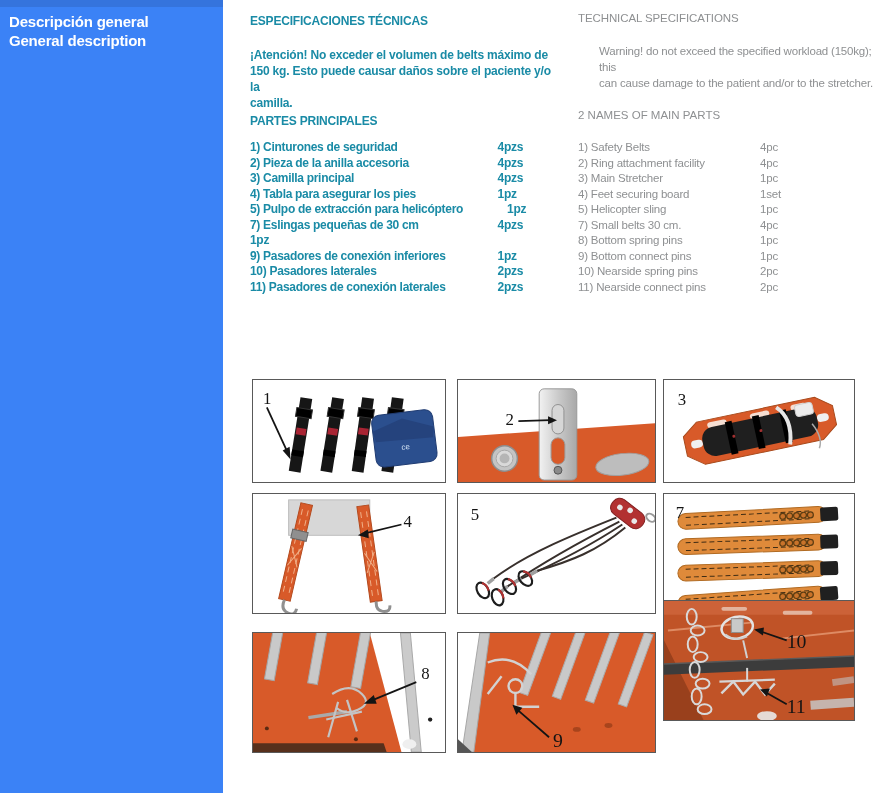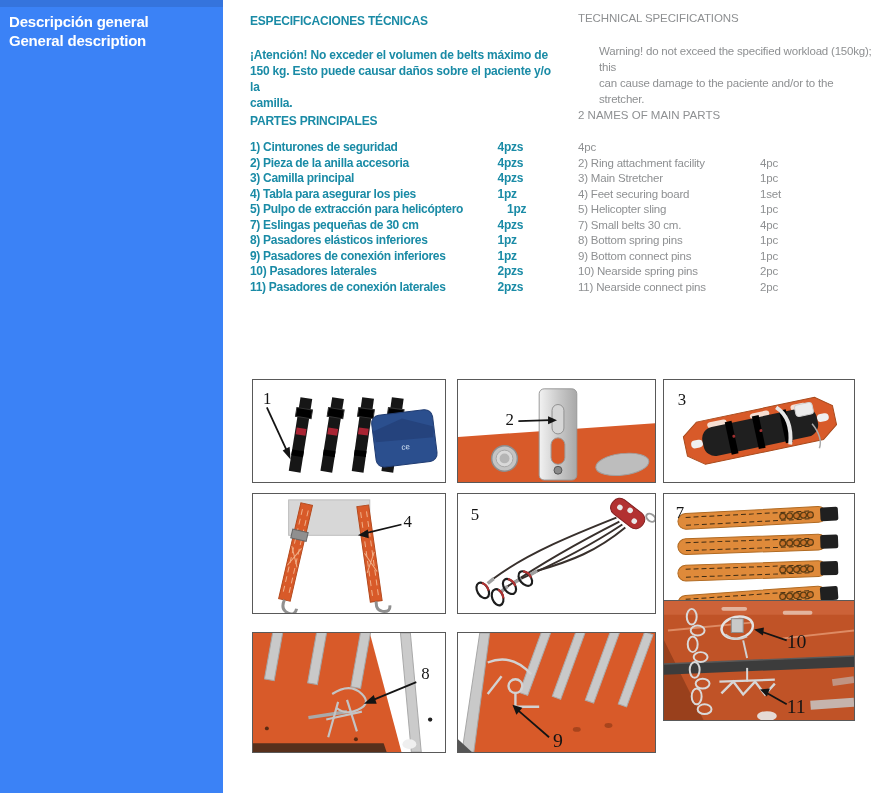--- a/index.html
+++ b/index.html
@@ -97,21 +97,20 @@
         </div>
       <div class="row">
           <span class="lbl">5) Pulpo de extracción para helicóptero</span>
           <span class="qty">1pz</span>
         </div>
       <div class="row">
           <span class="lbl">7) Eslingas pequeñas de 30 cm</span>
           <span class="qty">4pzs</span>
         </div>
       <div class="row">
-          <span class="lbl">8) Pasadores elásticos inferiores</span>
           <span class="qty">1pz</span>
         </div>
       <div class="row">
           <span class="lbl">9) Pasadores de conexión inferiores</span>
           <span class="qty">1pz</span>
         </div>
       <div class="row">
           <span class="lbl">10) Pasadores laterales</span>
           <span class="qty">2pzs</span>
         </div>
@@ -119,25 +118,26 @@
           <span class="lbl">11) Pasadores de conexión laterales</span>
           <span class="qty">2pzs</span>
         </div>
     </div>
   </div>
 
   <div class="col-en">
     <div class="en-heading">TECHNICAL SPECIFICATIONS</div>
     <div class="en-warning">
       <div>Warning! do not exceed the specified workload (150kg); this</div>
-      <div>can cause damage to the paciente and/or to the stretcher.</div>
+      <div>can cause damage to the patient and/or to the stretcher.</div>
     </div>
     <div class="en-parts">2 NAMES OF MAIN PARTS</div>
     <div class="en-list">
       <div class="row">
+          <span class="lbl">1) Safety Belts</span>
           <span class="qty">4pc</span>
         </div>
       <div class="row">
           <span class="lbl">2) Ring attachment facility</span>
           <span class="qty">4pc</span>
         </div>
       <div class="row">
           <span class="lbl">3) Main Stretcher</span>
           <span class="qty">1pc</span>
         </div>

